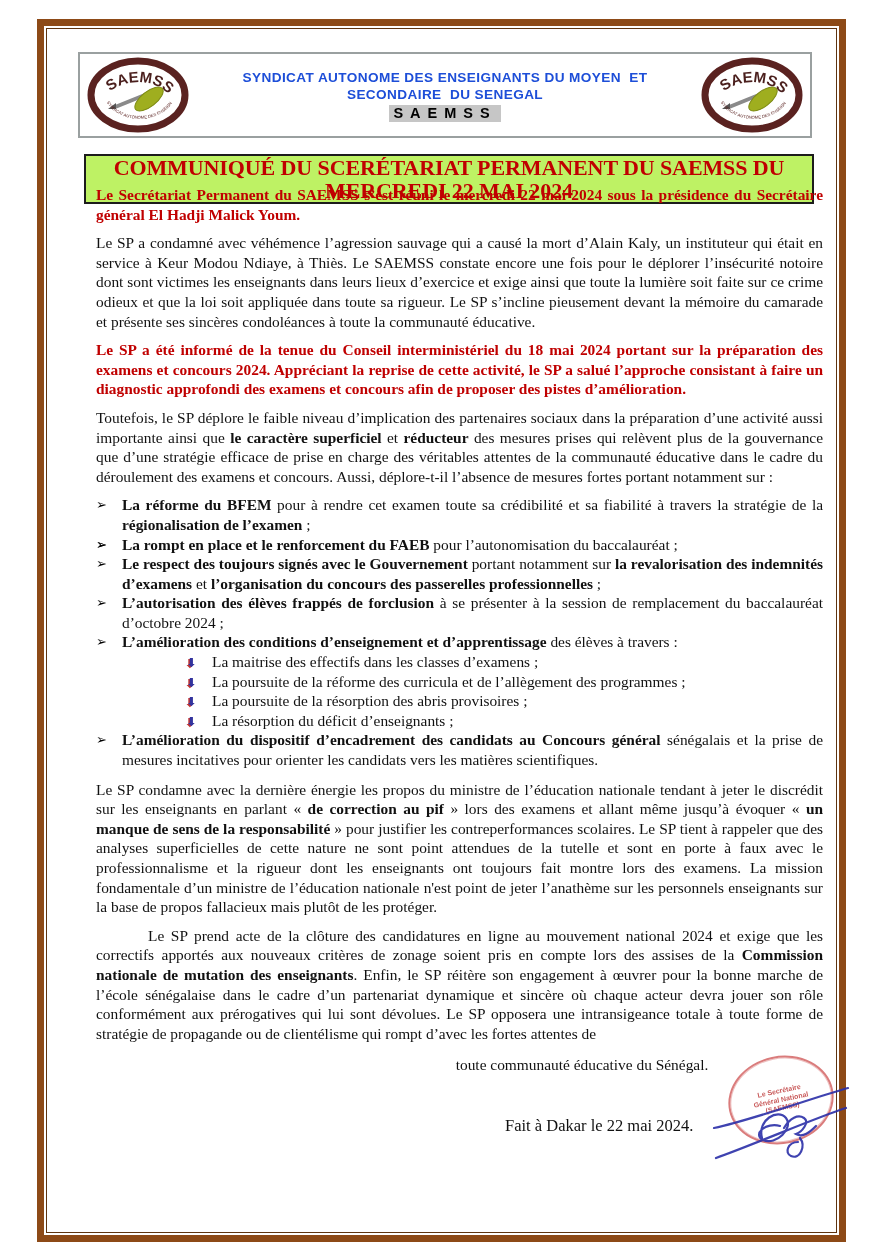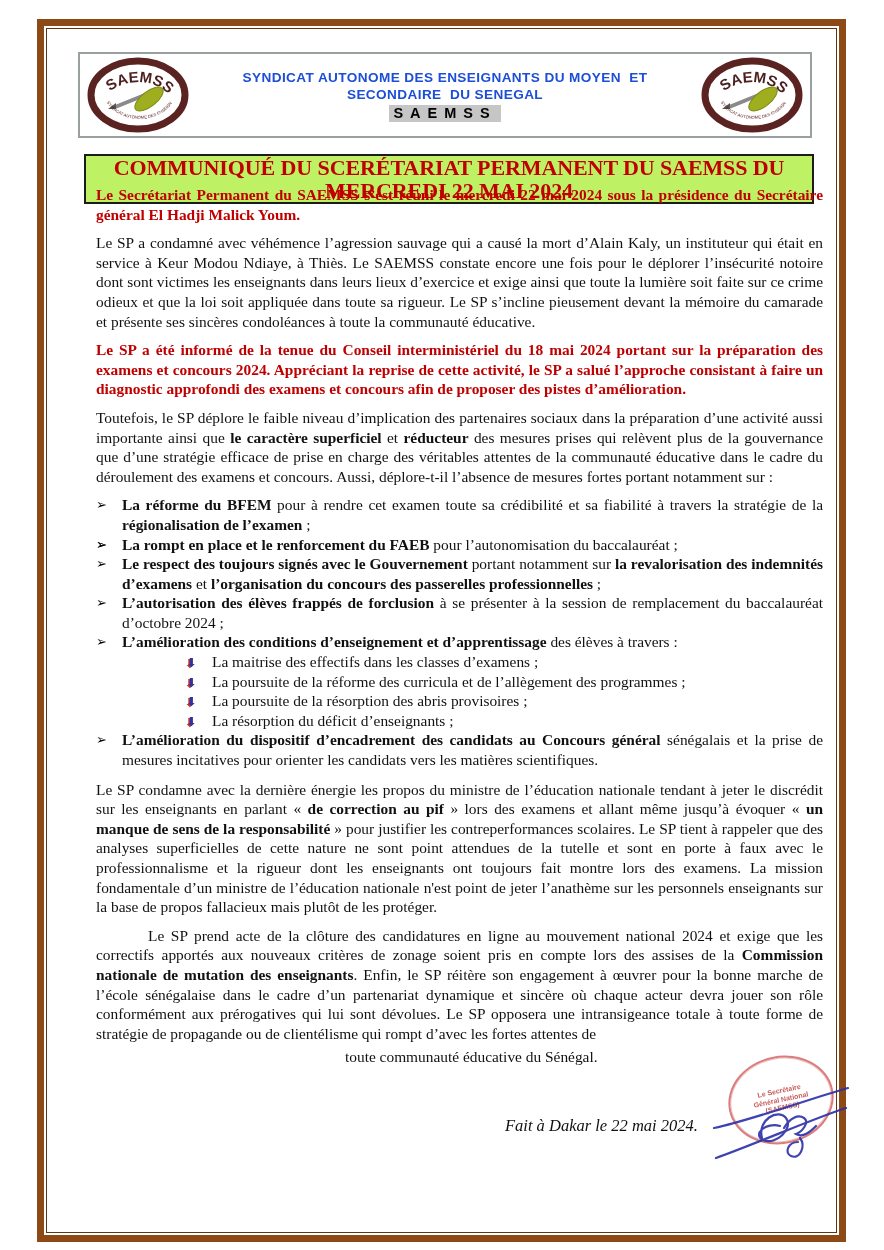--- a/index.html
+++ b/index.html
@@ -47,23 +47,23 @@
   li.main-item{position:relative;padding-left:26px;margin:0;}
   .arrow-bullet{position:absolute;left:0;top:0;font-family:"DejaVu Sans", sans-serif;
        font-size:13px;color:#000;}
   ul.sub-list{list-style:none;margin:0;padding:0 0 0 64px;}
   li.sub-item{position:relative;padding-left:26px;}
   .sub-arrow{position:absolute;left:0;top:1px;font-family:"DejaVu Sans", sans-serif;
        font-size:12.5px;font-weight:bold;color:#33339e;
        text-shadow:-1.6px .6px 0 #c03434;}
 
   .closing-para{text-indent:52px;margin:0;}
-  .closing-center{text-align:left;padding-left:245px;margin:4px;}
-
-  .date-line{position:absolute;left:505px;top:1116px;font-style:italic;
+  .closing-center{text-align:center;padding-left:245px;margin:12px;}
+
+  .date-line{position:absolute;left:505px;top:1116px;
        font-size:16.5px;color:#111;}
 
   
   .stamp-wrap{position:absolute;left:712px;top:1052px;width:132px;height:125px;}
   .stamp-circle{position:absolute;left:16px;top:4px;width:106px;height:88px;
        border:2px solid rgba(205,80,80,.75);border-radius:50%;
        transform:rotate(-12deg);box-sizing:border-box;
        display:flex;flex-direction:column;align-items:center;justify-content:center;
        box-shadow:inset 0 0 0 1px rgba(205,80,80,.35);}
   .stamp-line{font-family:"Liberation Sans", sans-serif;font-size:7px;font-weight:bold;

